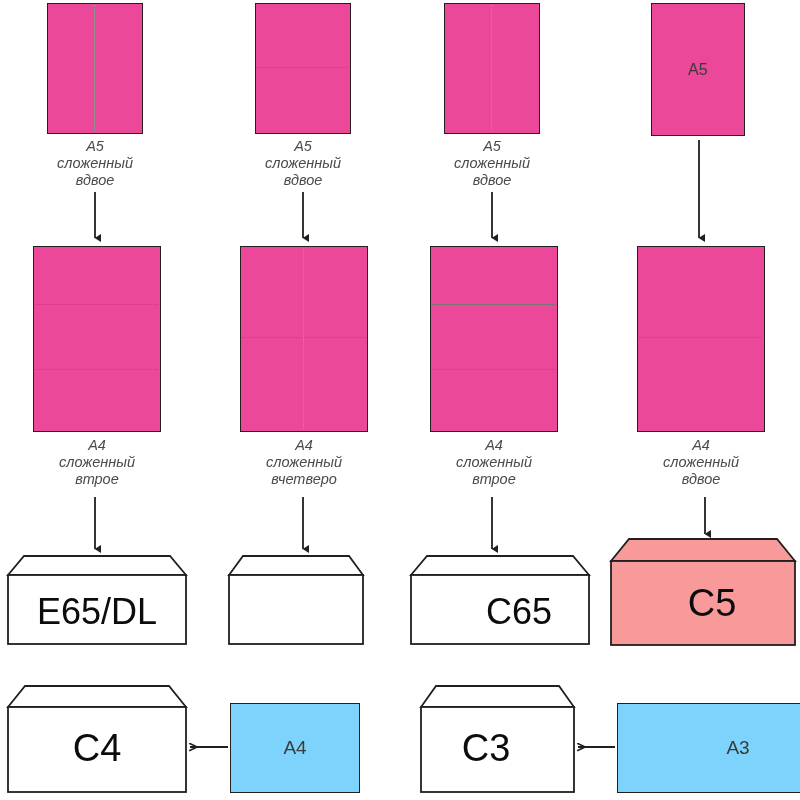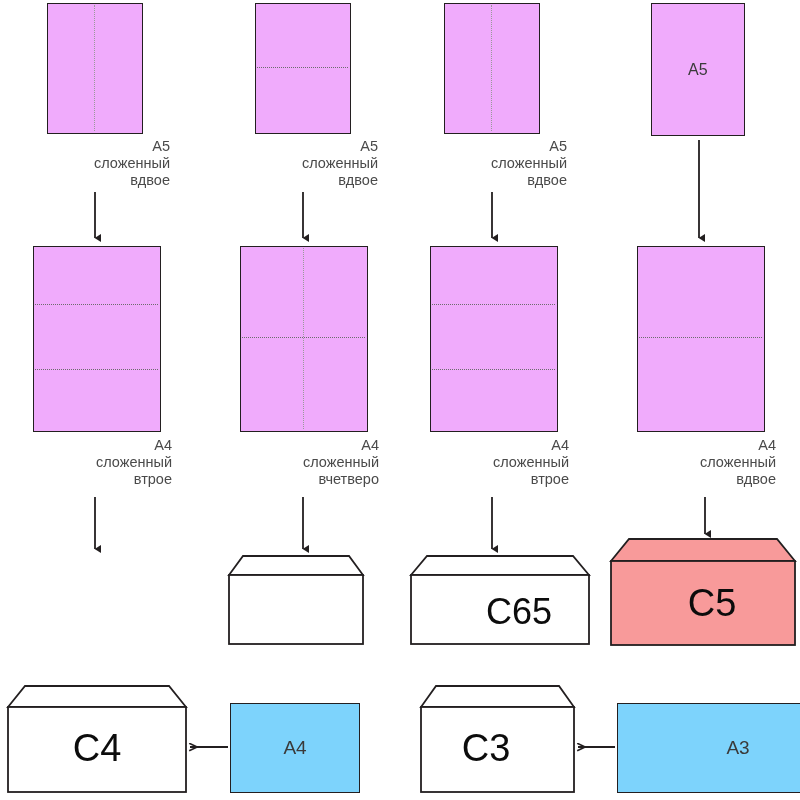--- a/index.html
+++ b/index.html
@@ -26,21 +26,21 @@
     left: 0; top: 0;
     width: 800px;
     height: 800px;
   }
   .node {
     position: absolute;
     box-sizing: border-box;
   }
   
   .sheet {
-    background: #f0abfc;
+    background: #ec4899;
     border: 1.6px solid #231f20;
   }
   .sheet-label-inner {
     position: absolute;
     left: 0; right: 0;
     text-align: center;
     font-size: 16px;
     color: #3a3a3a;
     letter-spacing: 0.2px;
   }
@@ -53,25 +53,26 @@
     height: 0;
     border-top: 1.5px dotted #6d6d6d;
   }
   .fold-v {
     width: 0;
     border-left: 1.5px dotted #9a9a9a;
   }
   
   .caption {
     position: absolute;
-    text-align: right;
+    text-align: center;
     font-size: 14.5px;
     line-height: 17px;
     color: #4a4a4a;
     white-space: pre-line;
+    font-style: italic;
   }
   
   .envelope {
     position: absolute;
   }
   .envelope svg {
     position: absolute;
     left: 0; top: 0;
     overflow: visible;
   }
@@ -149,20 +150,27 @@
 сложенный
 втрое</div>
 
   <div class="node sheet" style="left:637px; top:246px; width:128px; height:186px;">
     <div class="fold fold-h" style="left:1px; top:90px; width:123px;"></div>
   </div>
   <div class="caption" style="left:626px; top:437px; width:150px;">А4
 сложенный
 вдвое</div>
 
+  <div class="envelope" style="left:7px; top:555px; width:180px; height:90px;">
+    <svg viewBox="0 0 180 90" width="180" height="90">
+      <polygon points="17,1 163,1 179,20 1,20" fill="#ffffff" stroke="#231f20" stroke-width="1.8"></polygon>
+      <rect x="1" y="20" width="178" height="69" fill="#ffffff" stroke="#231f20" stroke-width="1.8"></rect>
+    </svg>
+    <div class="env-text" style="top:36px; font-size:36px;">E65/DL</div>
+  </div>
 
   <div class="envelope" style="left:228px; top:555px; width:136px; height:90px;">
     <svg viewBox="0 0 136 90" width="136" height="90">
       <polygon points="15,1 121,1 135,20 1,20" fill="#ffffff" stroke="#231f20" stroke-width="1.8"></polygon>
       <rect x="1" y="20" width="134" height="69" fill="#ffffff" stroke="#231f20" stroke-width="1.8"></rect>
     </svg>
   </div>
 
   <div class="envelope" style="left:410px; top:555px; width:180px; height:90px;">
     <svg viewBox="0 0 180 90" width="180" height="90">

